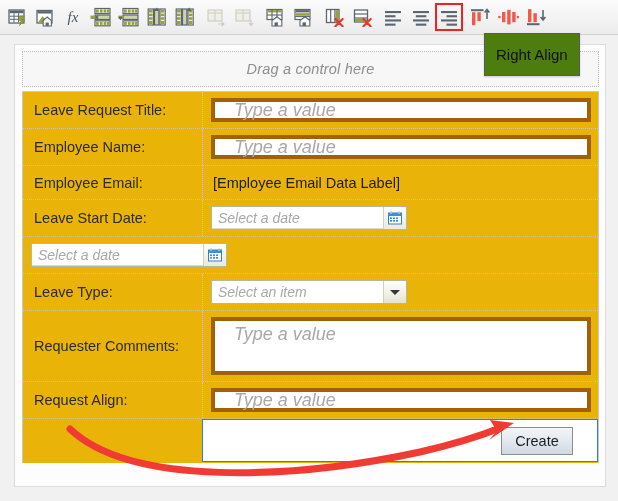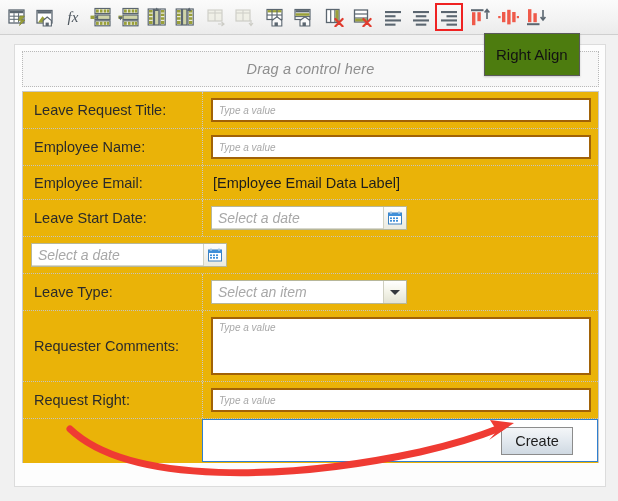--- a/index.html
+++ b/index.html
@@ -124,27 +124,27 @@
     align-items: center;
     padding: 6px 7px 6px 8px;
     min-width: 0;
   }
 
   
   .txtbox {
     flex: 1 1 auto;
     height: 24px;
     box-sizing: border-box;
-    border: 2px solid #a16207;
+    border: 4px solid #a16207;
     background: #ffffff;
     display: flex;
     align-items: center;
-    padding-left: 6px;
+    padding-left: 19px;
     font-style: italic;
-    font-size: 10px;
+    font-size: 18px;
     color: #a8a8a8;
     min-width: 0;
   }
   .txtbox.tall { height: 58px; align-items: flex-start; padding-top: 3px; }
 
   .static-text {
     font-size: 14.5px;
     color: #1d1d1d;
     padding-left: 2px;
   }
@@ -620,21 +620,21 @@
       </div>
 
       <div class="frow">
         <div class="fcell-label">Requester Comments:</div>
         <div class="fcell-field">
           <div class="txtbox tall">Type a value</div>
         </div>
       </div>
 
       <div class="frow">
-        <div class="fcell-label">Request Right:</div>
+        <div class="fcell-label">Request Align:</div>
         <div class="fcell-field">
           <div class="txtbox">Type a value</div>
         </div>
       </div>
 
       <div class="frow footer last">
         <div class="fcell-label"></div>
         <div class="footer-sel">
           <div class="create-btn">Create</div>
         </div>

